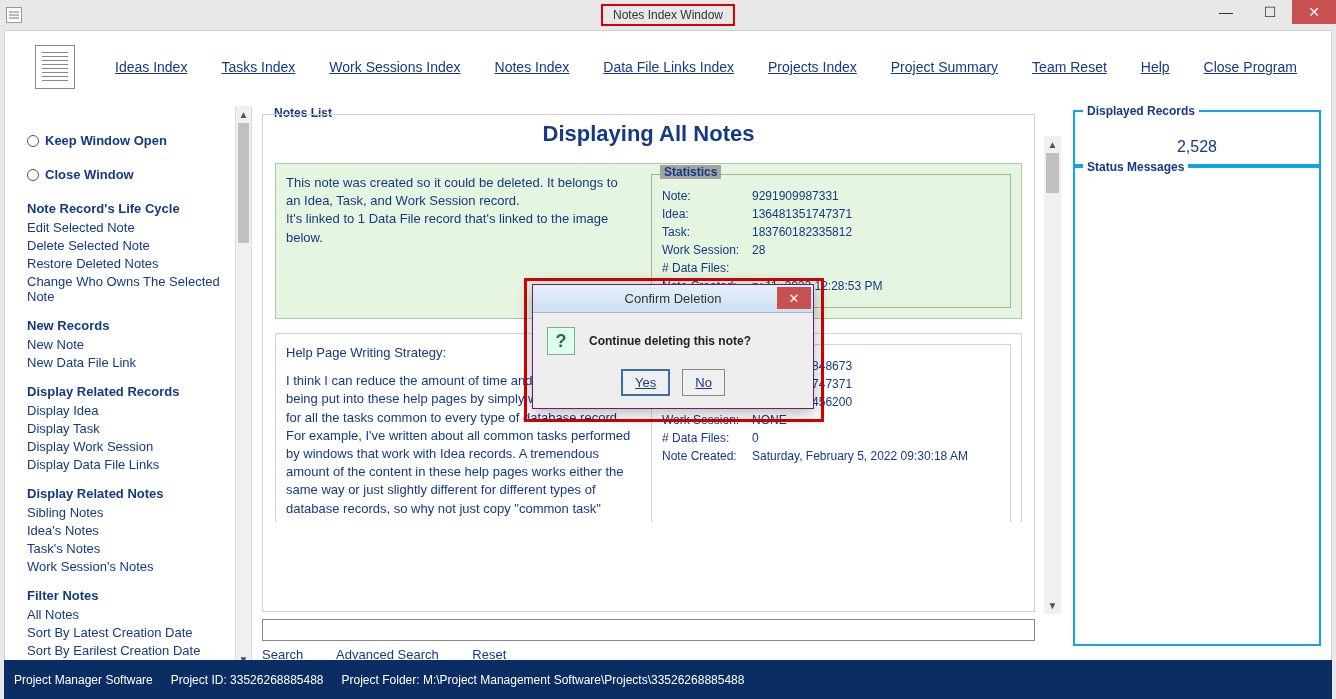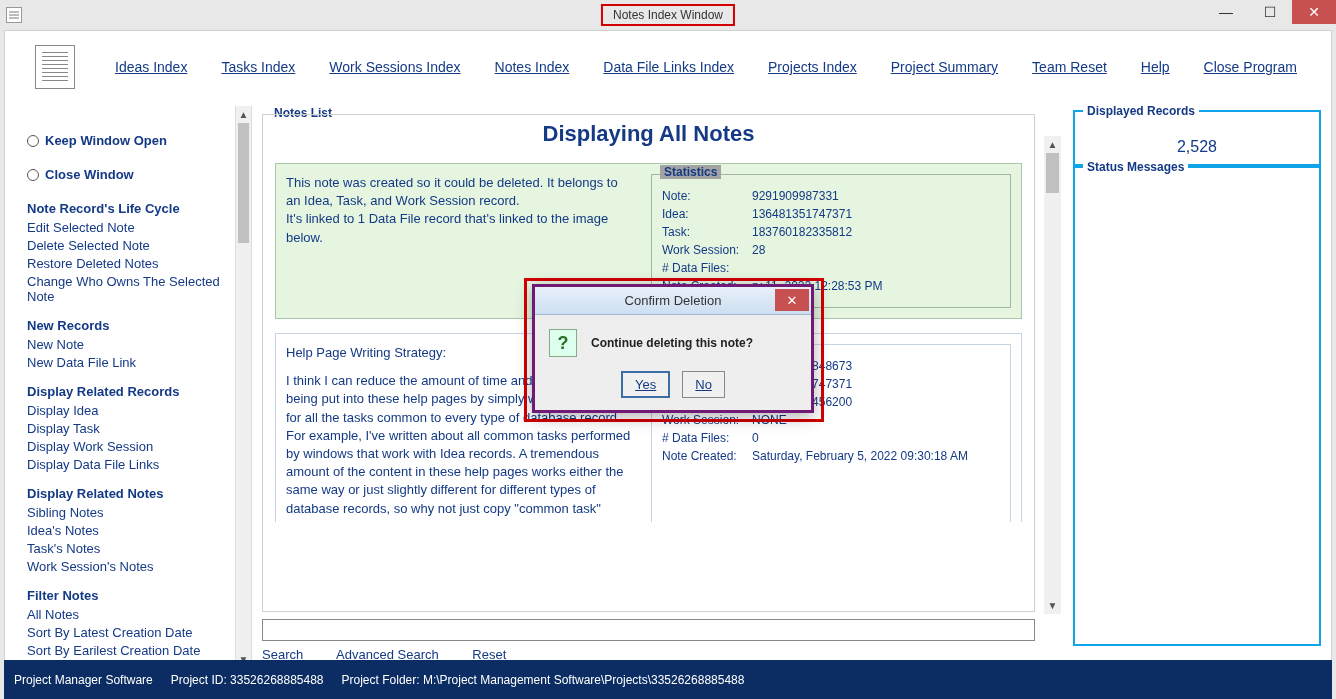--- a/index.html
+++ b/index.html
@@ -68,21 +68,21 @@
 
   .searchbar { position:absolute; left:10px; right:28px; bottom:6px; }
   .searchbox { width:100%; height:22px; border:1px solid #888; padding:2px 4px; font-size:12px; }
   .searchlinks { margin-top:6px; font-size:13px; }
   .searchlinks a { color:#143a85; text-decoration:underline; margin-right:30px; cursor:pointer; }
 
   .disp-rec-val { text-align:center; font-size:16px; color:#143a85; padding:6px 0; }
 
   
   .dialog-highlight { position:absolute; border:3px solid #d40000; z-index:100; }
-  .dialog { position:absolute; width:282px; background:#d6e5f2; border:3px solid #701a75; box-shadow:0 4px 16px rgba(0,0,0,.3); z-index:101; }
+  .dialog { position:absolute; width:282px; background:#d6e5f2; border:1px solid #701a75; box-shadow:0 4px 16px rgba(0,0,0,.3); z-index:101; }
   .dlg-title { height:28px; background:linear-gradient(#e7f0fa,#cddff1); display:flex; align-items:center; justify-content:center; color:#333; font-size:13px; position:relative; border-bottom:1px solid #a0b8d0; }
   .dlg-close { position:absolute; right:2px; top:2px; width:34px; height:22px; background:#c75050; color:#fff; display:flex; align-items:center; justify-content:center; font-size:13px; }
   .dlg-body { background:#eee; padding:14px 14px 12px; }
   .dlg-row { display:flex; align-items:center; gap:14px; margin-bottom:14px; }
   .dlg-qicon { width:28px; height:28px; border:1px solid #8a8; background:#dfe; display:flex; align-items:center; justify-content:center; color:#2a6e2a; font-weight:bold; font-size:18px; }
   .dlg-msg { font-size:12px; font-weight:bold; color:#222; }
   .dlg-btns { display:flex; justify-content:center; gap:12px; }
   .dlg-btn { padding:4px 12px; border:1px solid #888; background:#f0f0f0; font-size:13px; color:#143a85; text-decoration:underline; cursor:pointer; }
   .dlg-btn:first-child { border:2px solid #3a6ea5; }
 

